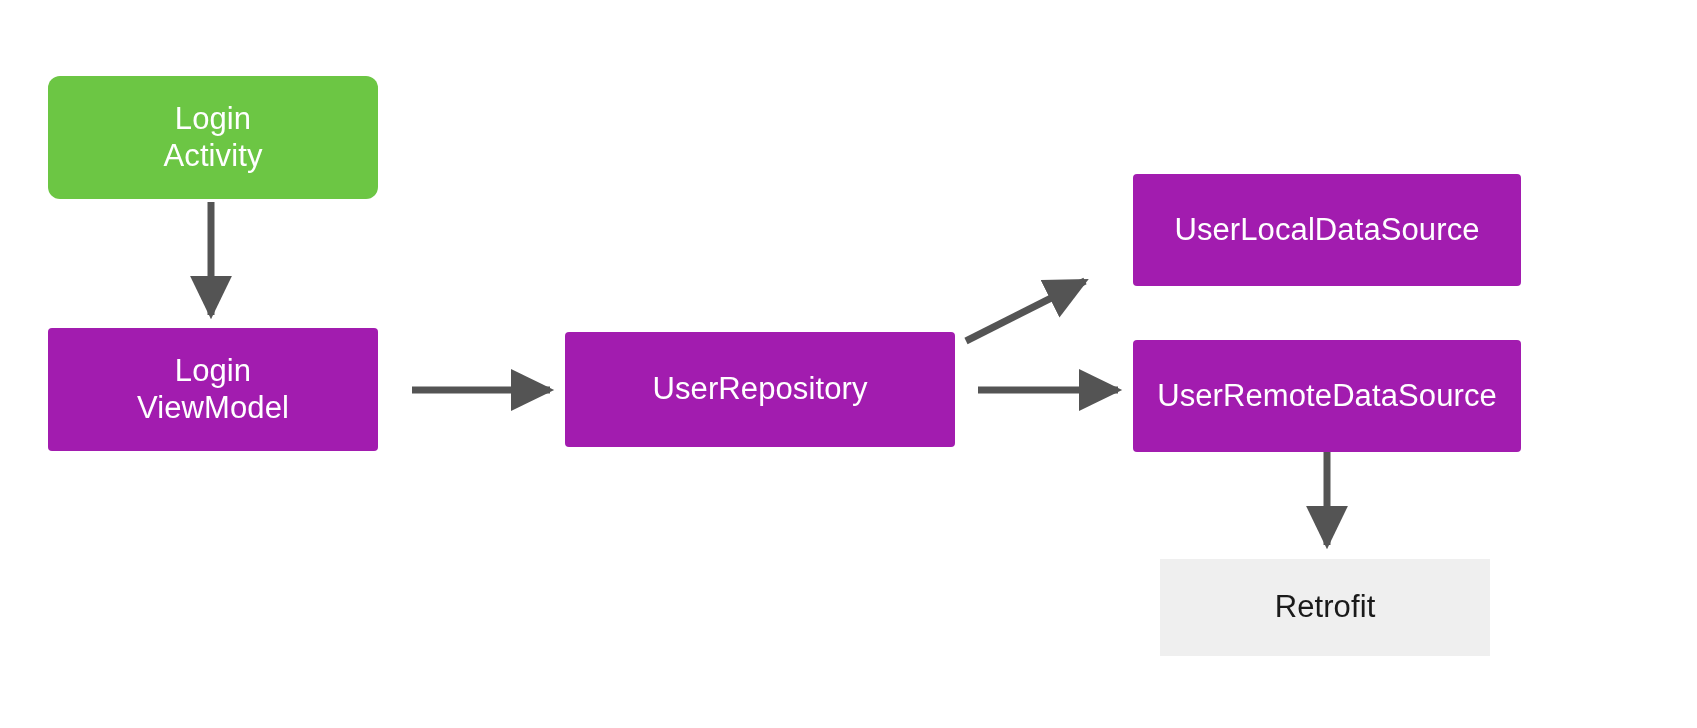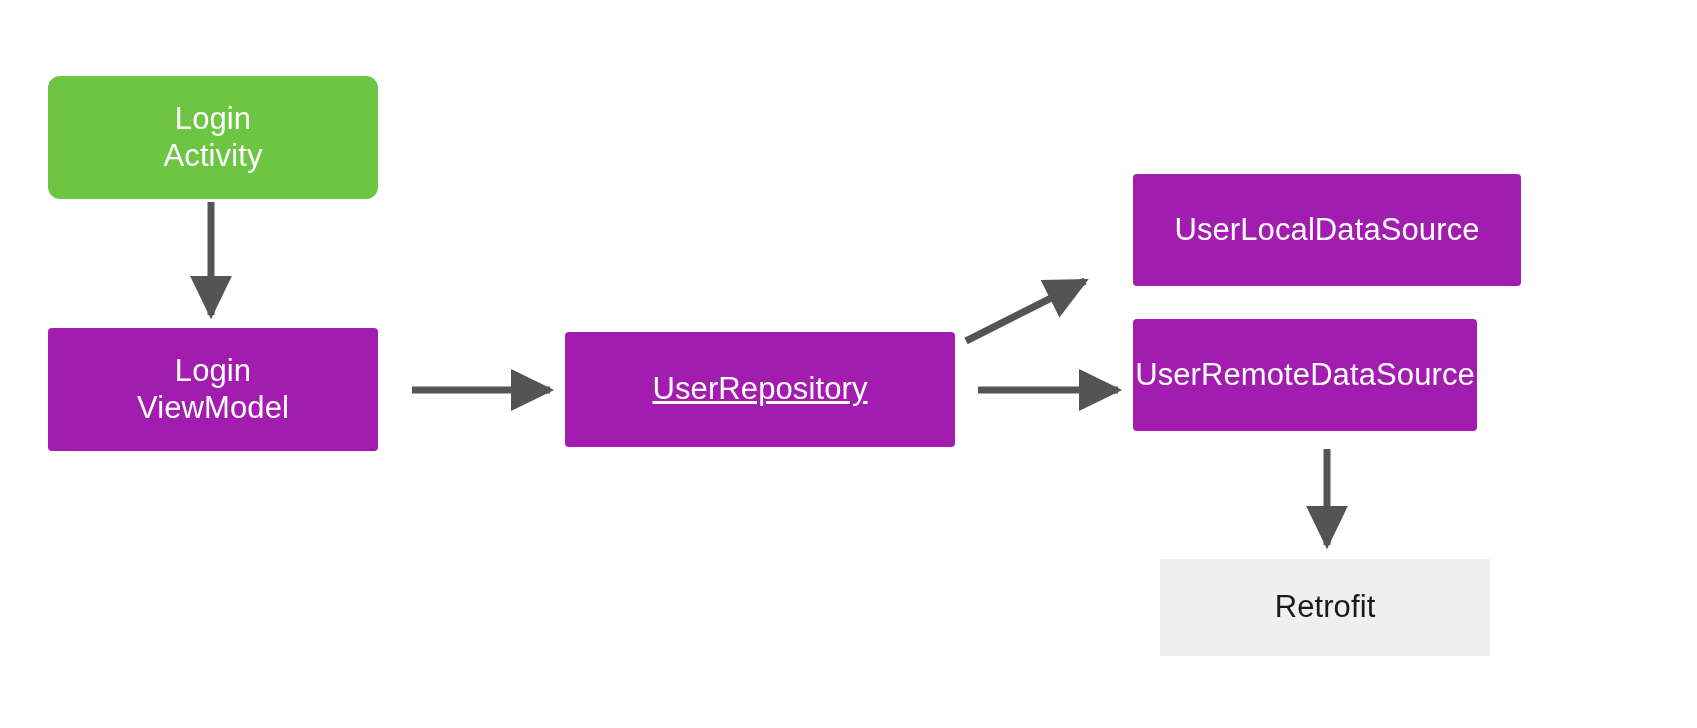--- a/index.html
+++ b/index.html
@@ -87,21 +87,21 @@
       <line x1="1327" y1="417" x2="1327" y2="513" stroke="#545454" stroke-width="7" marker-end="url(#arrowhead)"></line>
     </g>
   </svg>
 
   <div class="node node-green" style="left:48px; top:44px; width:330px; height:123px; font-size:31px;">Login
 Activity</div>
 
   <div class="node node-dark" style="left:48px; top:296px; width:330px; height:123px; font-size:31px;">Login
 ViewModel</div>
 
-  <div class="node node-dark" style="left:565px; top:300px; width:390px; height:115px; font-size:31px;text-decoration:underline;">UserRepository</div>
+  <div class="node node-dark" style="left:565px; top:300px; width:390px; height:115px; font-size:31px;">UserRepository</div>
 
   <div class="node node-dark" style="left:1133px; top:142px; width:388px; height:112px; font-size:31px;">UserLocalDataSource</div>
 
-  <div class="node node-dark" style="left:1133px; top:287px; width:344px; height:112px; font-size:31px;">UserRemoteDataSource</div>
+  <div class="node node-dark" style="left:1133px; top:308px; width:388px; height:112px; font-size:31px;">UserRemoteDataSource</div>
 
   <div class="node node-light" style="left:1160px; top:527px; width:330px; height:97px; font-size:31px;text-align:center;">Retrofit</div>
 
 </div>
 
 </body></html>

